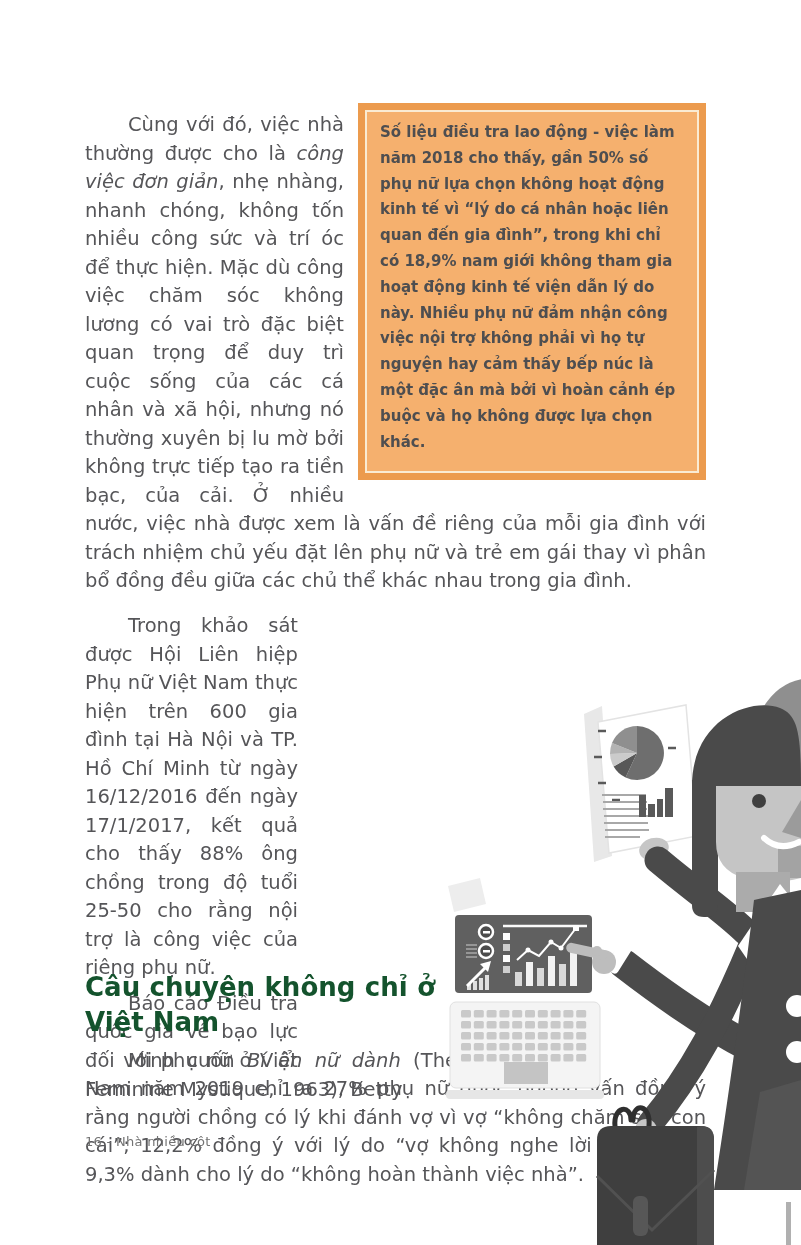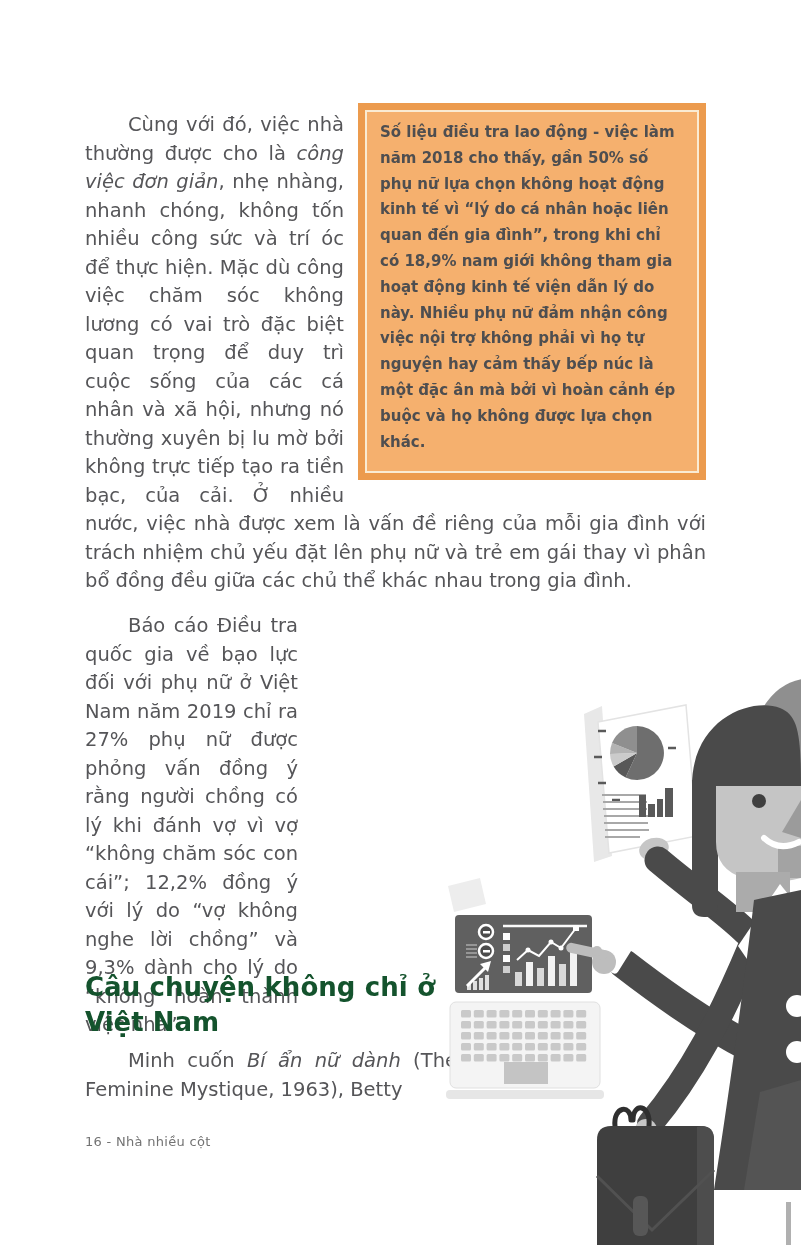--- a/index.html
+++ b/index.html
@@ -54,20 +54,21 @@
       <div class="callout-inner">
         <p>Số liệu điều tra lao động - việc làm năm 2018 cho thấy, gần 50% số phụ nữ lựa chọn không hoạt động kinh tế vì “lý do cá nhân hoặc liên quan đến gia đình”, trong khi chỉ có 18,9% nam giới không tham gia hoạt động kinh tế viện dẫn lý do này. Nhiều phụ nữ đảm nhận công việc nội trợ không phải vì họ tự nguyện hay cảm thấy bếp núc là một đặc ân mà bởi vì hoàn cảnh ép buộc và họ không được lựa chọn khác.</p>
       </div>
     </div>
     <p class="indent"><span>Cùng với đó, việc nhà thường được cho là </span><span class="ital">công việc đơn giản</span><span>, nhẹ nhàng, nhanh chóng, không tốn nhiều công sức và trí óc để thực hiện. Mặc dù công việc chăm sóc không lương có vai trò đặc biệt quan trọng để duy trì cuộc sống của các cá nhân và xã hội, nhưng nó thường xuyên bị lu mờ bởi không trực tiếp tạo ra tiền bạc, của cải. Ở nhiều nước, việc nhà được xem là vấn đề riêng của mỗi gia đình với trách nhiệm chủ yếu đặt lên phụ nữ và trẻ em gái thay vì phân bổ đồng đều giữa các chủ thể khác nhau trong gia đình.</span></p>
   </div>
 
   <div class="flow2 body-text">
     <span class="sp-a"></span>
     <span class="sp-b"></span>
+    <p class="indent">Trong khảo sát được Hội Liên hiệp Phụ nữ Việt Nam thực hiện trên 600 gia đình tại Hà Nội và TP. Hồ Chí Minh từ ngày 16/12/2016 đến ngày 17/1/2017, kết quả cho thấy 88% ông chồng trong độ tuổi 25-50 cho rằng nội trợ là công việc của riêng phụ nữ.</p>
     <p class="indent">Báo cáo Điều tra quốc gia về bạo lực đối với phụ nữ ở Việt Nam năm 2019 chỉ ra 27% phụ nữ được phỏng vấn đồng ý rằng người chồng có lý khi đánh vợ vì vợ “không chăm sóc con cái”; 12,2% đồng ý với lý do “vợ không nghe lời chồng” và 9,3% dành cho lý do “không hoàn thành việc nhà”.</p>
   </div>
 
   <div class="flow3 body-text">
     <h2>Câu chuyện không chỉ ở Việt Nam</h2>
     <p class="indent"><span>Minh cuốn </span><span class="ital">Bí ẩn nữ dành</span><span> (The Feminine Mystique, 1963), Betty</span></p>
   </div>
 
   <div class="footer">16 - Nhà nhiều cột</div>
 

